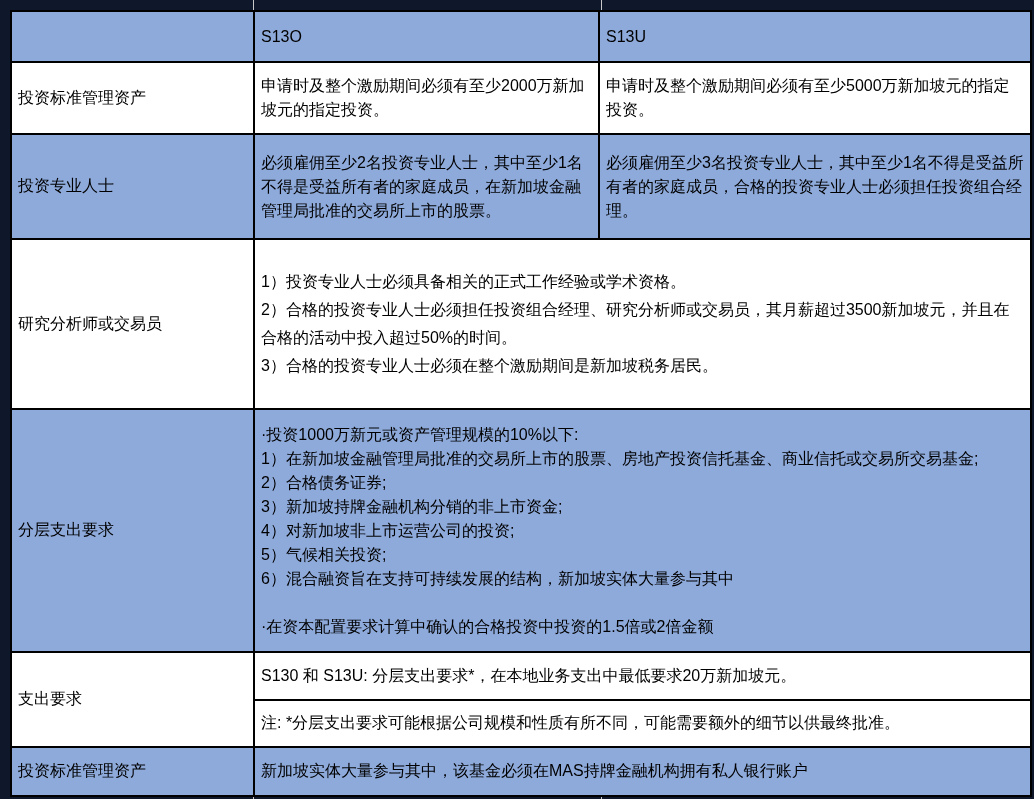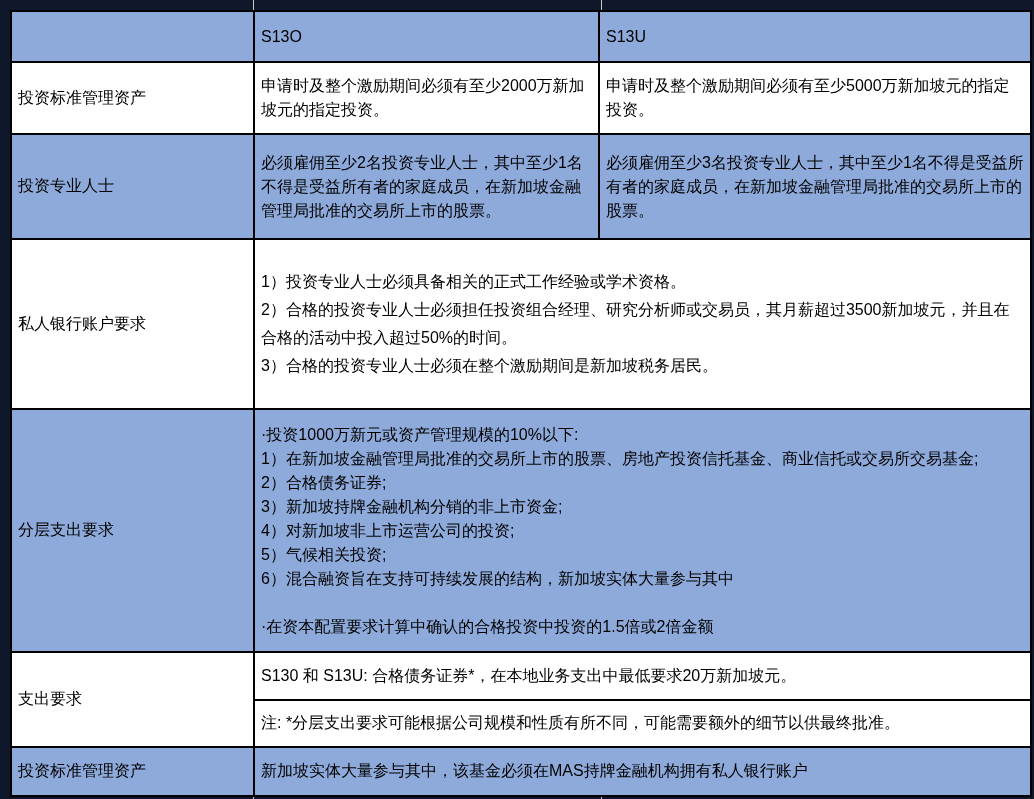--- a/index.html
+++ b/index.html
@@ -83,46 +83,46 @@
 
     <tr style="height:72px">
       <td class="white label-cell">投资标准管理资产</td>
       <td class="white multiline">申请时及整个激励期间必须有至少2000万新加坡元的指定投资。</td>
       <td class="white multiline">申请时及整个激励期间必须有至少5000万新加坡元的指定投资。</td>
     </tr>
 
     <tr style="height:105px">
       <td class="blue label-cell">投资专业人士</td>
       <td class="blue multiline">必须雇佣至少2名投资专业人士，其中至少1名不得是受益所有者的家庭成员，在新加坡金融管理局批准的交易所上市的股票。</td>
-      <td class="blue multiline">必须雇佣至少3名投资专业人士，其中至少1名不得是受益所有者的家庭成员，在新加坡金融管理局批准的交易所上市的股票。</td>
+      <td class="blue multiline">必须雇佣至少3名投资专业人士，其中至少1名不得是受益所有者的家庭成员，合格的投资专业人士必须担任投资组合经理。</td>
     </tr>
 
     <tr style="height:170px">
-      <td class="white label-cell">私人银行账户要求</td>
+      <td class="white label-cell">研究分析师或交易员</td>
       <td class="white multiline lh28" colspan="2">1）投资专业人士必须具备相关的正式工作经验或学术资格。
 2）合格的投资专业人士必须担任投资组合经理、研究分析师或交易员，其月薪超过3500新加坡元，并且在合格的活动中投入超过50%的时间。
 3）合格的投资专业人士必须在整个激励期间是新加坡税务居民。</td>
     </tr>
 
     <tr style="height:243px">
       <td class="blue label-cell">分层支出要求</td>
       <td class="blue multiline" colspan="2">·投资1000万新元或资产管理规模的10%以下:
 1）在新加坡金融管理局批准的交易所上市的股票、房地产投资信托基金、商业信托或交易所交易基金;
 2）合格债务证券;
 3）新加坡持牌金融机构分销的非上市资金;
 4）对新加坡非上市运营公司的投资;
 5）气候相关投资;
 6）混合融资旨在支持可持续发展的结构，新加坡实体大量参与其中
 
 ·在资本配置要求计算中确认的合格投资中投资的1.5倍或2倍金额</td>
     </tr>
 
     <tr style="height:48px">
       <td class="white label-cell" rowspan="2">支出要求</td>
-      <td class="white centered-cell" colspan="2">S130 和 S13U: 合格债务证券*，在本地业务支出中最低要求20万新加坡元。</td>
+      <td class="white centered-cell" colspan="2">S130 和 S13U: 分层支出要求*，在本地业务支出中最低要求20万新加坡元。</td>
     </tr>
     <tr style="height:47px">
       <td class="white centered-cell" colspan="2">注: *分层支出要求可能根据公司规模和性质有所不同，可能需要额外的细节以供最终批准。</td>
     </tr>
 
     <tr style="height:49px">
       <td class="blue label-cell">投资标准管理资产</td>
       <td class="blue" colspan="2">新加坡实体大量参与其中，该基金必须在MAS持牌金融机构拥有私人银行账户</td>
     </tr>
   </tbody>

